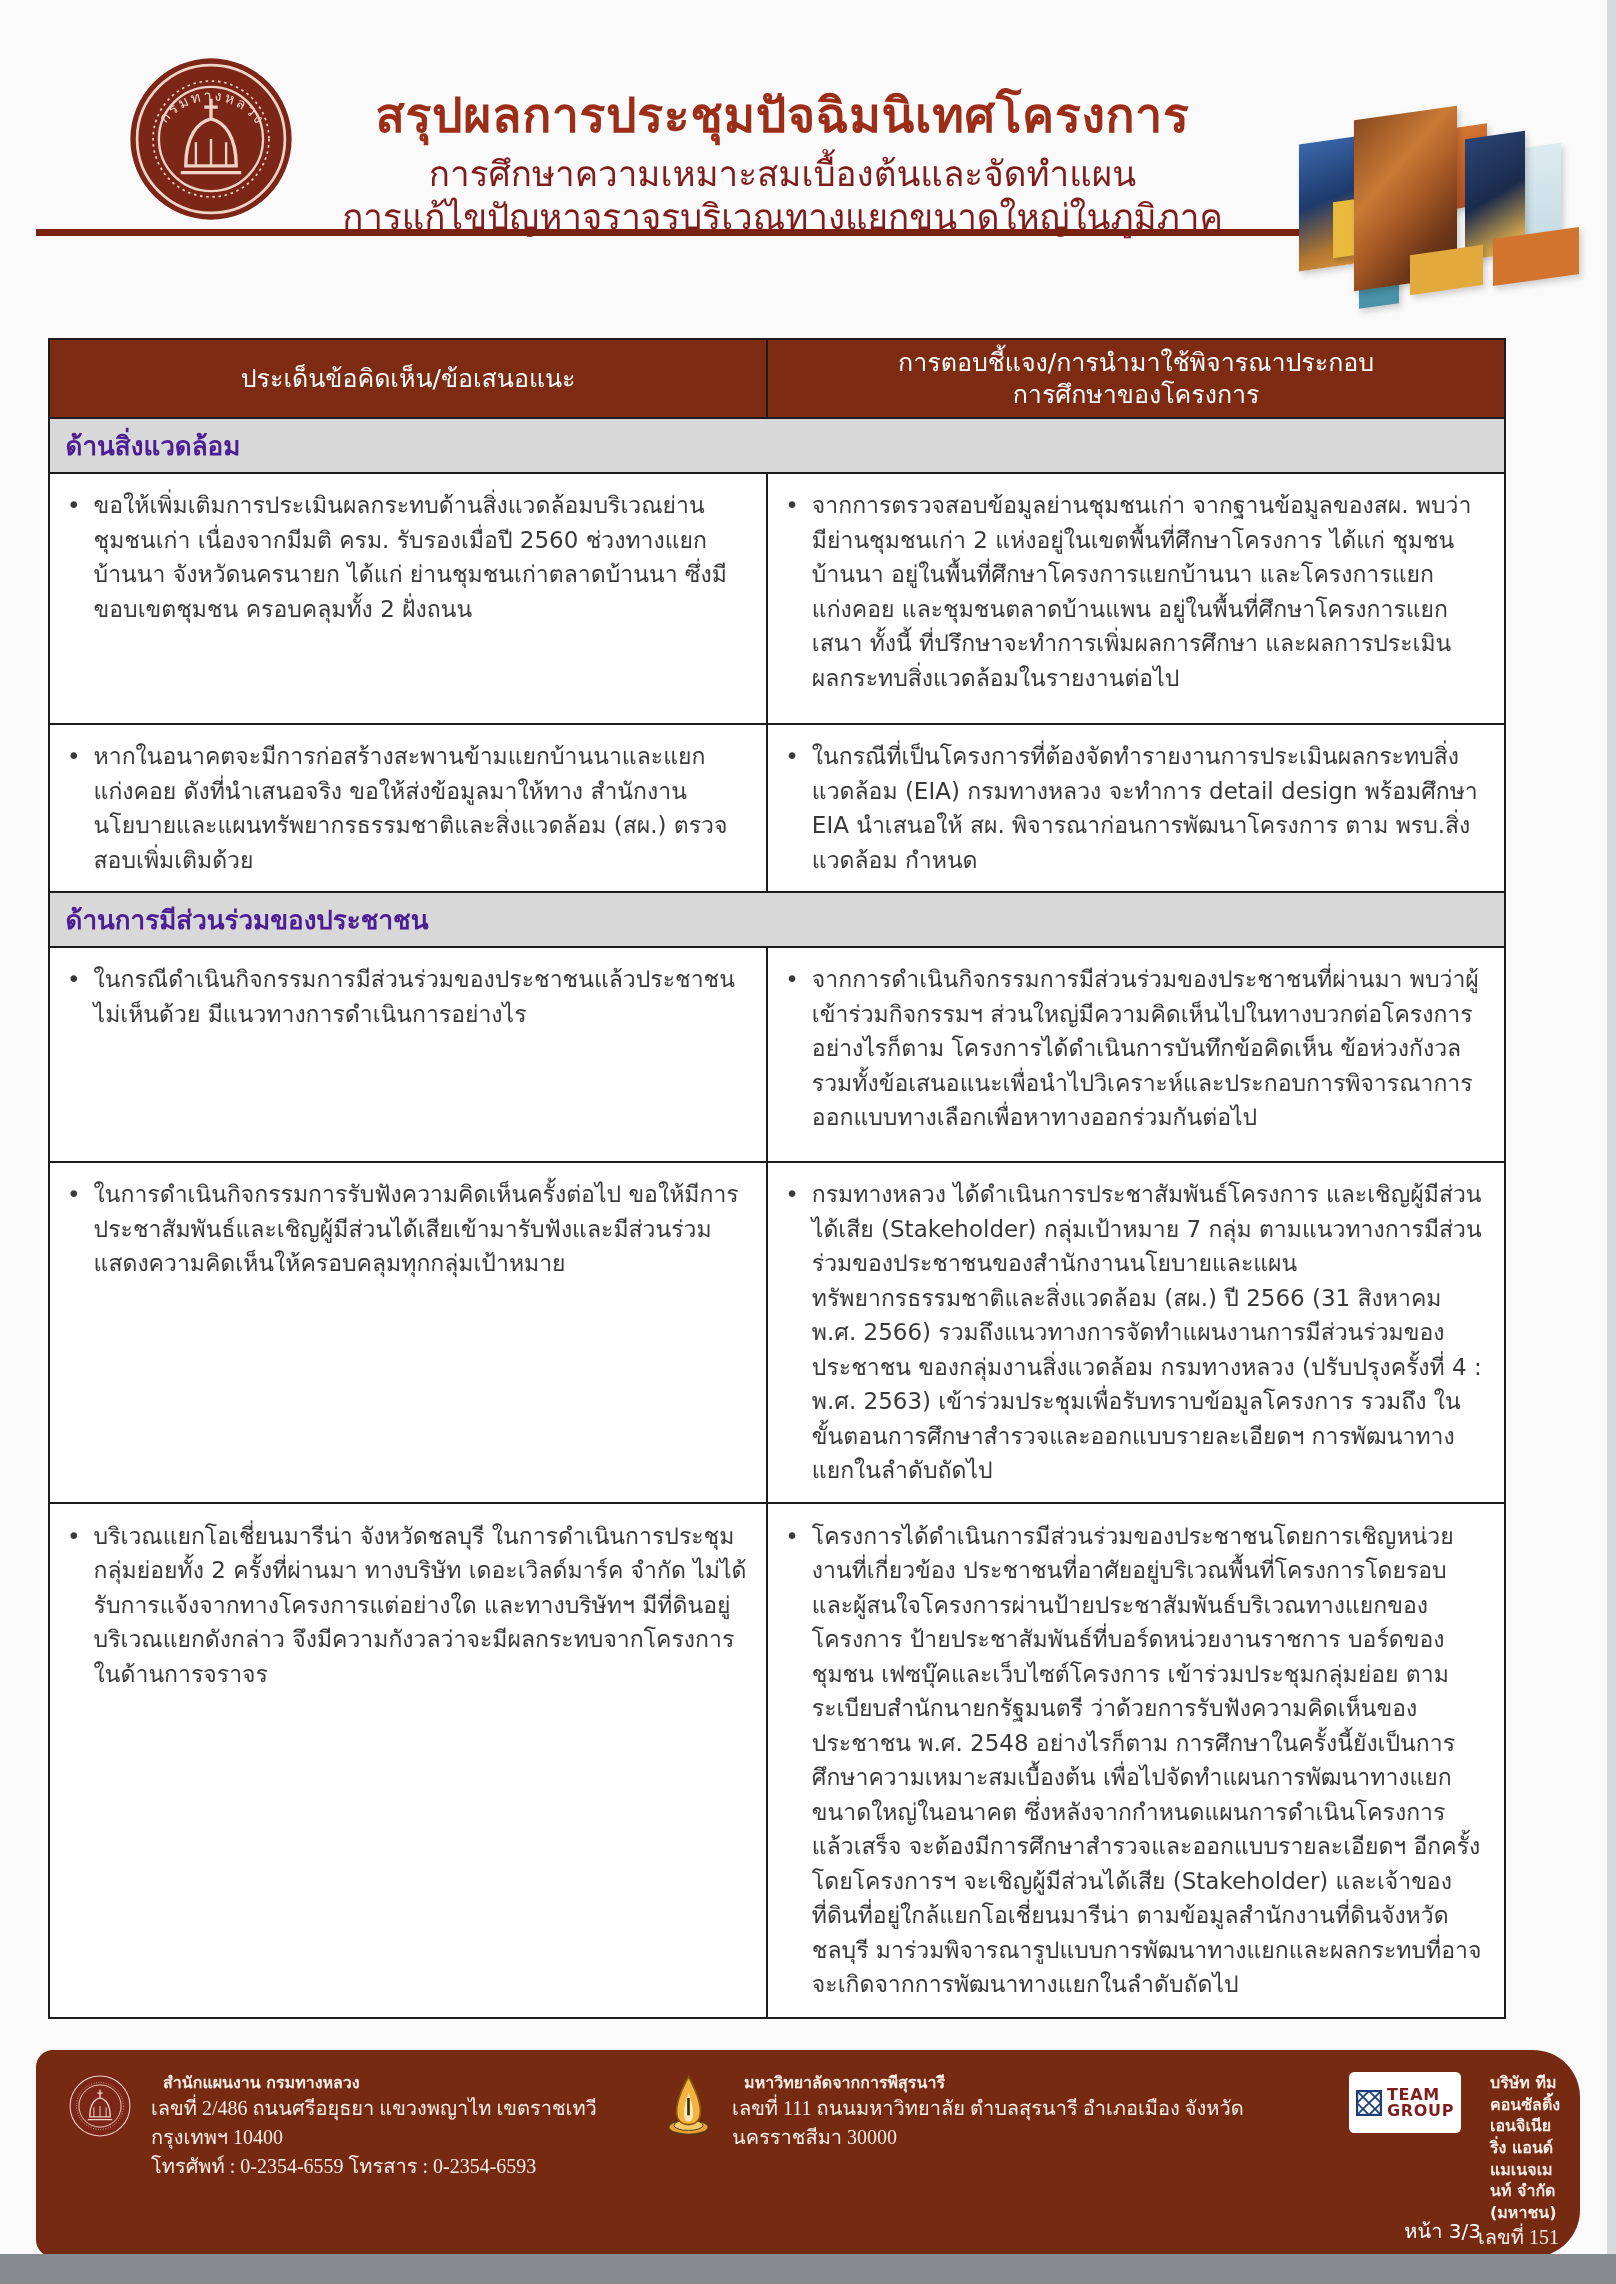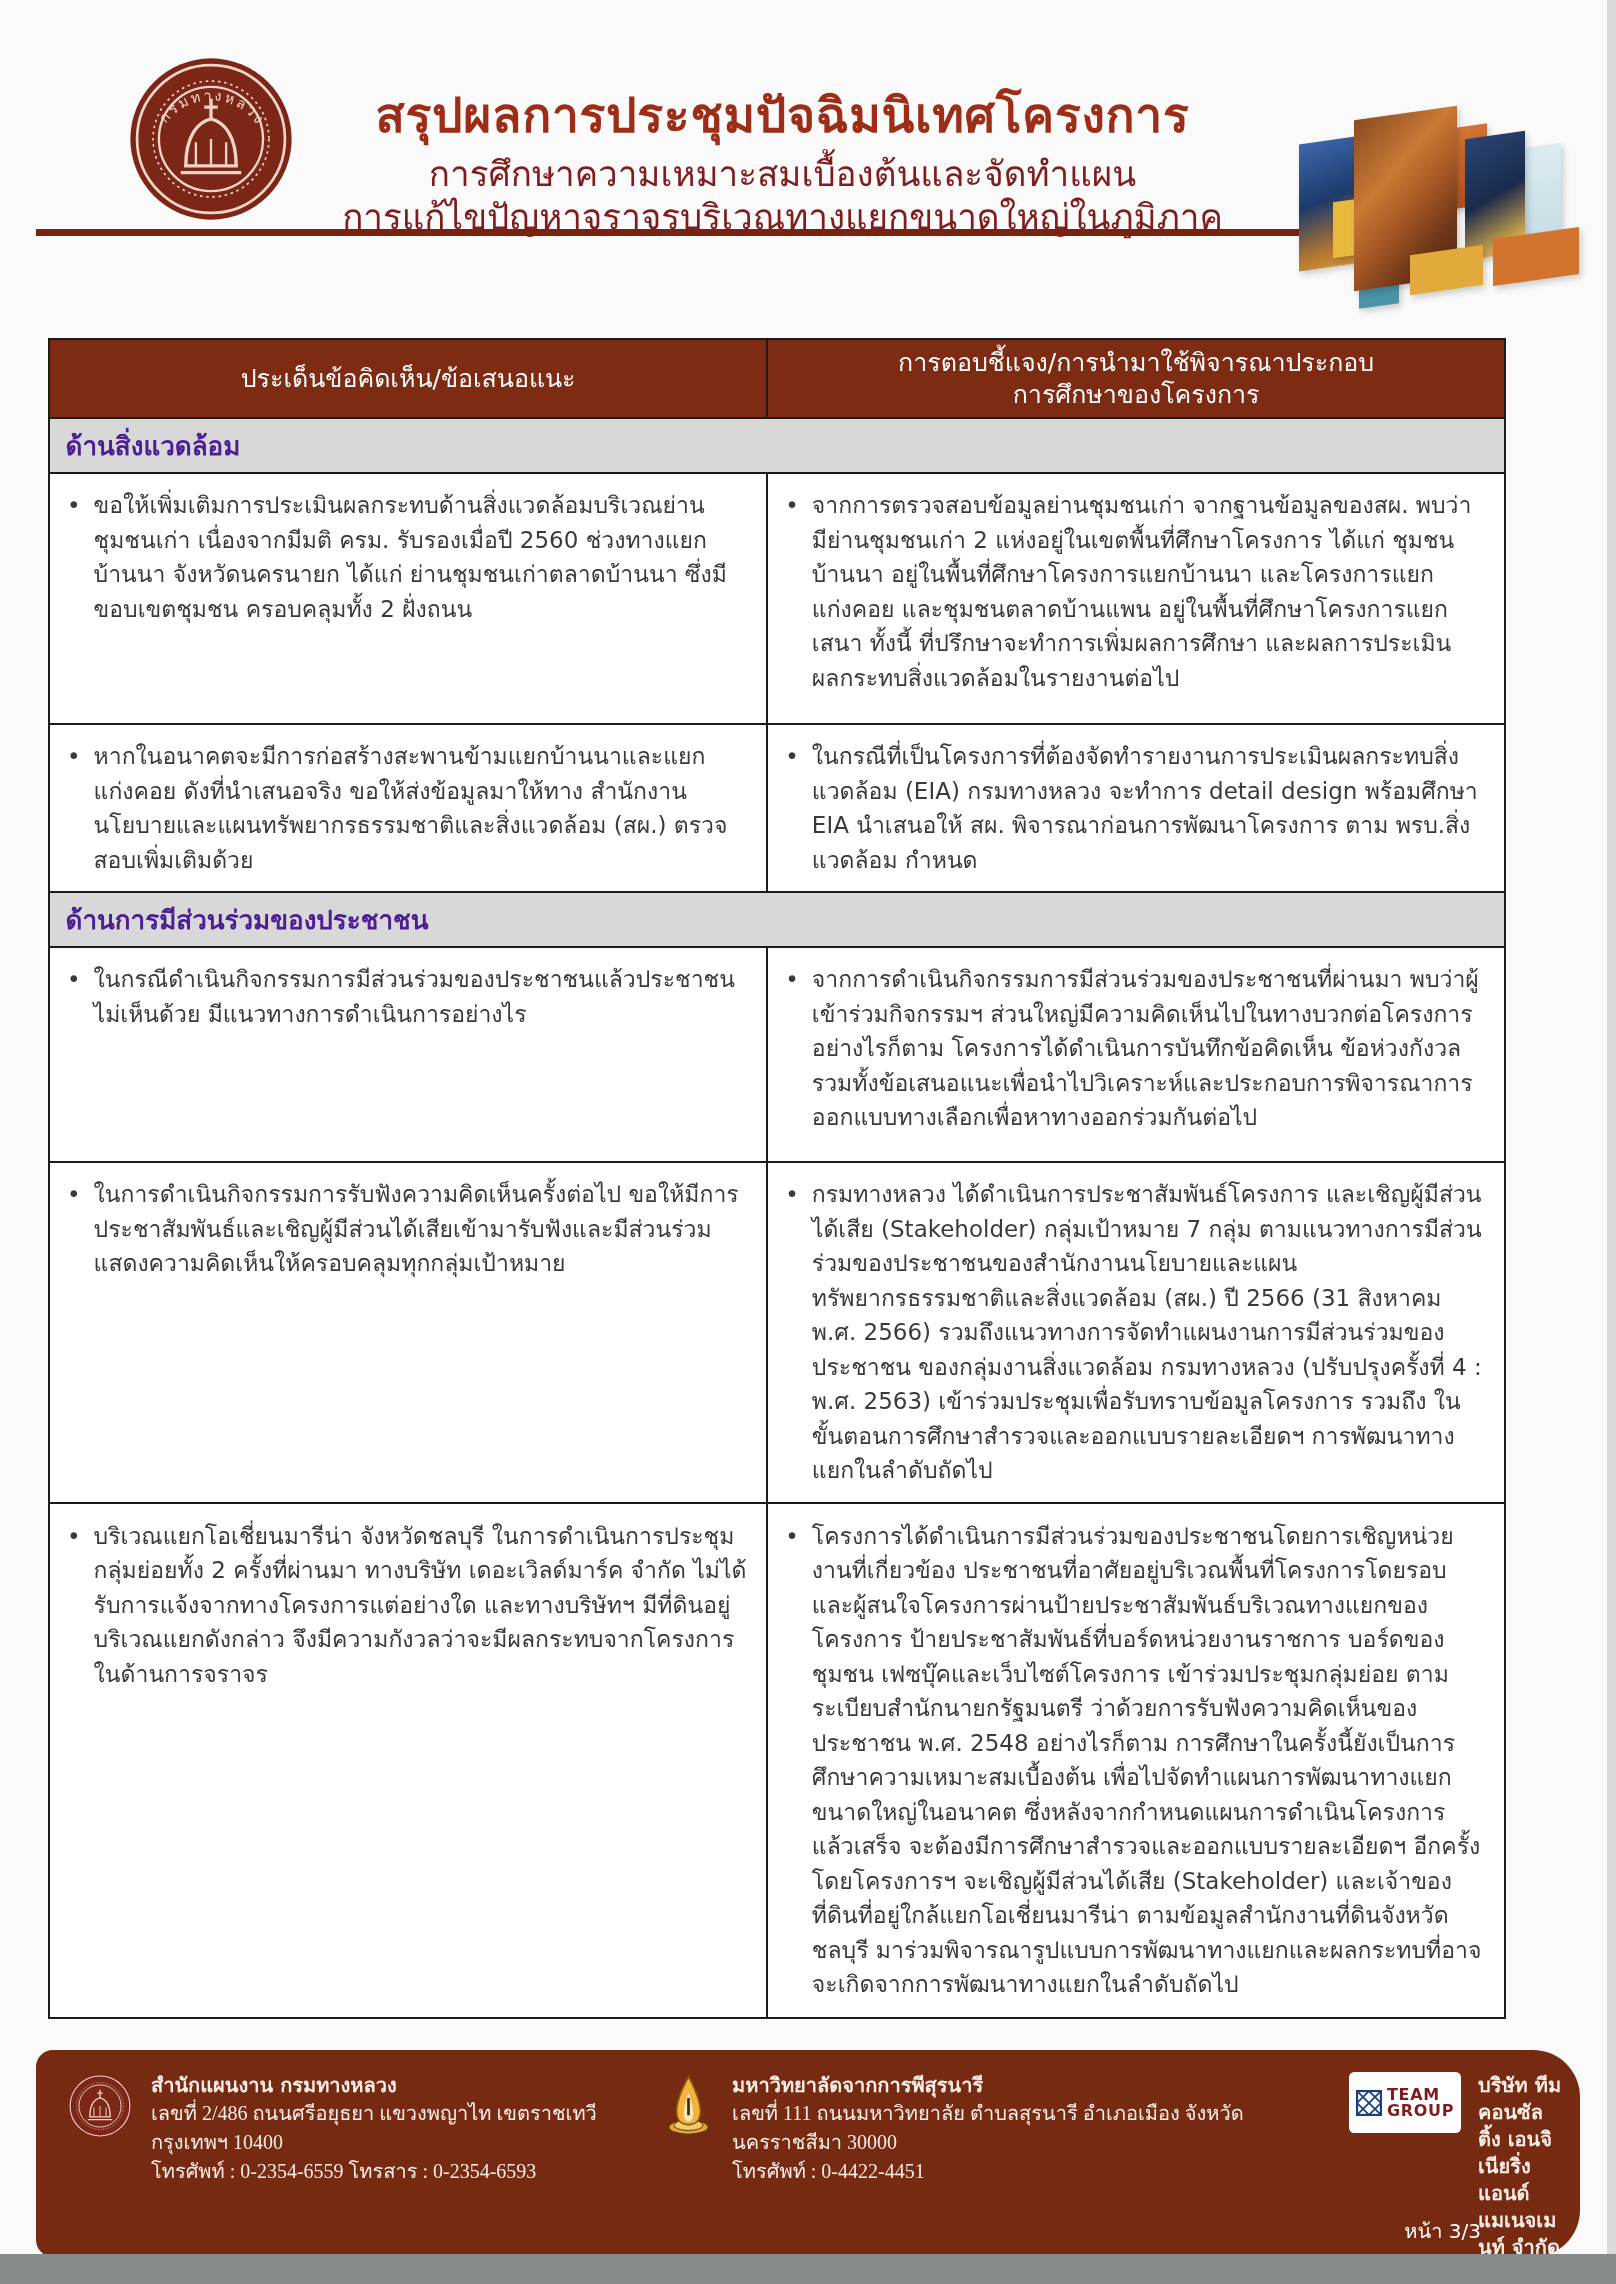--- a/index.html
+++ b/index.html
@@ -50,21 +50,21 @@
   .r4 { min-height:326px; } .r5 { min-height:515px; }
 
   
   .footer { position:relative; margin:31px 0 0 36px; width:1544px; height:207px;
             background:#772a12; border-radius:17px 47px 47px 17px; color:#fbeee6;
             padding:22px 22px 15.6px 30px; }
   .f-grid { display:grid; grid-template-columns:1.02fr 1.18fr 209px; grid-template-rows:1fr 1fr;
             column-gap:17px; row-gap:13px; height:100%; }
   .org { display:flex; gap:17px; align-items:flex-start; }
   .org-logo { flex:0 0 auto; }
-  .org-name { font-size:20px; font-weight:bold; line-height:1.35; }
+  .org-name { font-size:16px; font-weight:bold; line-height:1.35;margin-left:12px; }
   .org-line { font-size:20px; line-height:1.45;font-family:Liberation Serif, serif; }
   .seal-sm { width:68px; height:68px; }
   .sut-logo { width:53px; height:68px; }
   .team-badge { width:112px; height:61px; background:#fff; border-radius:5.2px; display:flex;
                 align-items:center; justify-content:center; gap:5.2px; padding:3.9px; }
   .team-words { color:#7f1d1d; font-weight:bold; font-size:16px; line-height:1.0; letter-spacing:0.7px; }
   .h-badge { width:68px; height:68px; background:#fff; border-radius:11.7px; display:flex;
              align-items:center; justify-content:center; box-shadow:0 0 0 2px rgba(0,0,0,.25); }
   .qr-cell { display:flex; align-items:center; gap:14.3px; }
   .qr-box { width:80px; height:80px; background:#fff; padding:3.3px; flex:0 0 auto; }
@@ -313,21 +313,20 @@
             <ellipse cx="40" cy="82" rx="30" ry="11" fill="#e8a13a" stroke="#5a3a10" stroke-width="2.5"></ellipse>
             <ellipse cx="40" cy="79" rx="22" ry="8" fill="#f6c96a" stroke="#5a3a10" stroke-width="1.5"></ellipse>
             <path d="M40 6 C52 28 58 44 58 58 C58 72 50 78 40 78 C30 78 22 72 22 58 C22 44 28 28 40 6 Z" fill="#f3b33e" stroke="#8a5a14" stroke-width="2.5"></path>
             <path d="M40 30 C45 44 47 54 47 62 C47 70 44 73 40 73 C36 73 33 70 33 62 C33 54 35 44 40 30 Z" fill="#fde9b8"></path>
             <rect x="38" y="38" width="4" height="26" fill="#3a2a10"></rect>
           </svg>
         </div>
         <div>
           <div class="org-name">มหาวิทยาลัดจากการพีสุรนารี</div>
           <div class="org-line">เลขที่  111 ถนนมหาวิทยาลัย ตำบลสุรนารี อำเภอเมือง จังหวัดนครราชสีมา 30000</div>
-          <div class="org-line">โทรศัพท์  : 0-4422-4451</div>
         </div>
       </div>
 
 
       <div class="org">
         <div class="org-logo team-badge">
           <svg viewBox="0 0 24 24" width="26" height="26">
             <rect x="1" y="1" width="22" height="22" fill="#fff" stroke="#1c3f7a" stroke-width="2"></rect>
             <path d="M12 1 L23 12 L12 23 L1 12 Z M1 1 L23 23 M23 1 L1 23" fill="none" stroke="#1c3f7a" stroke-width="1.6"></path>
           </svg>

